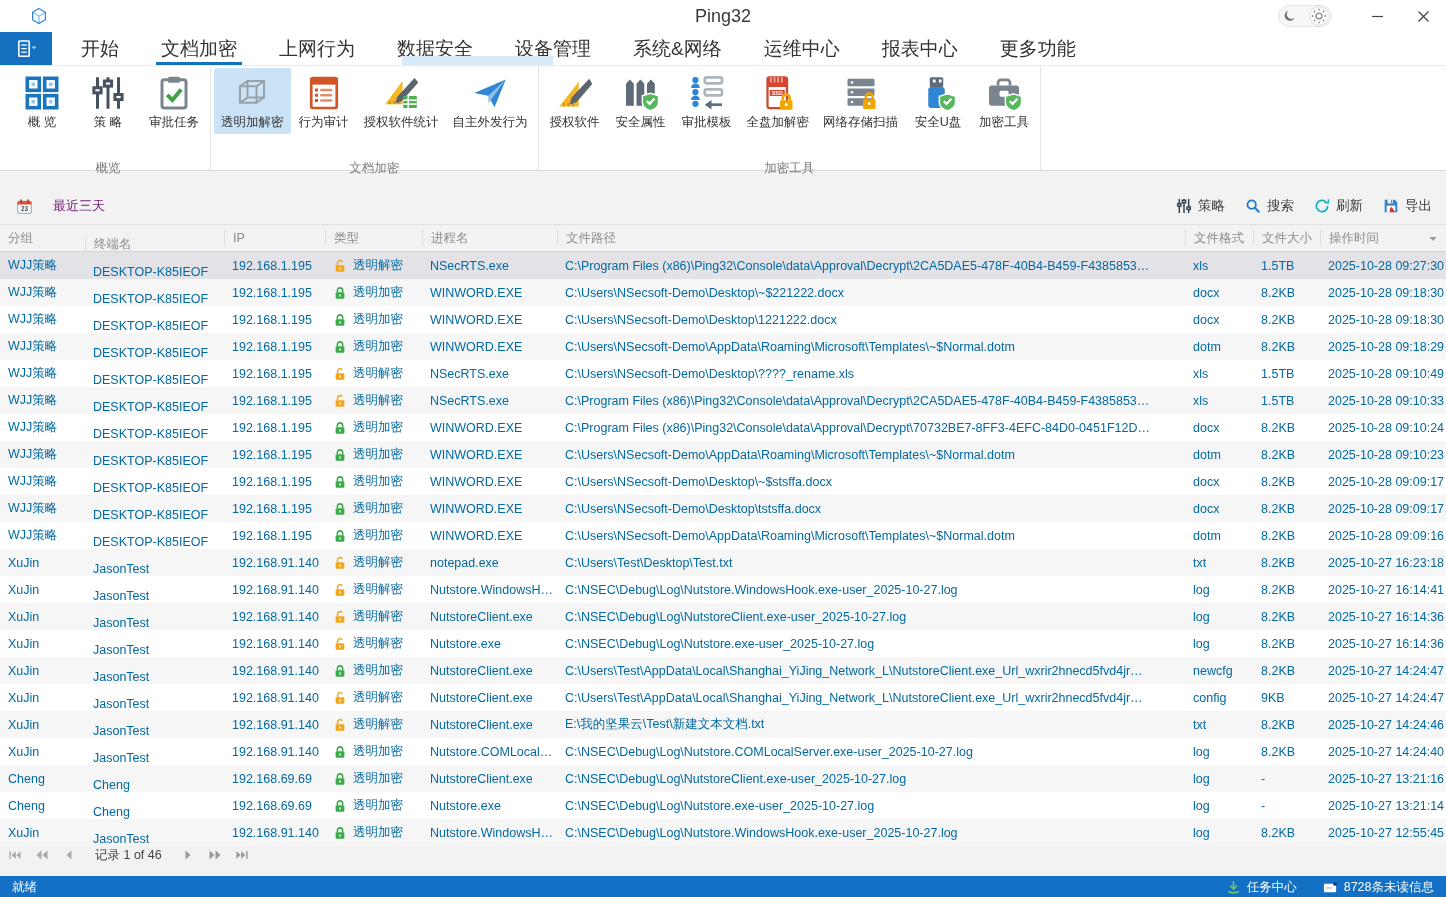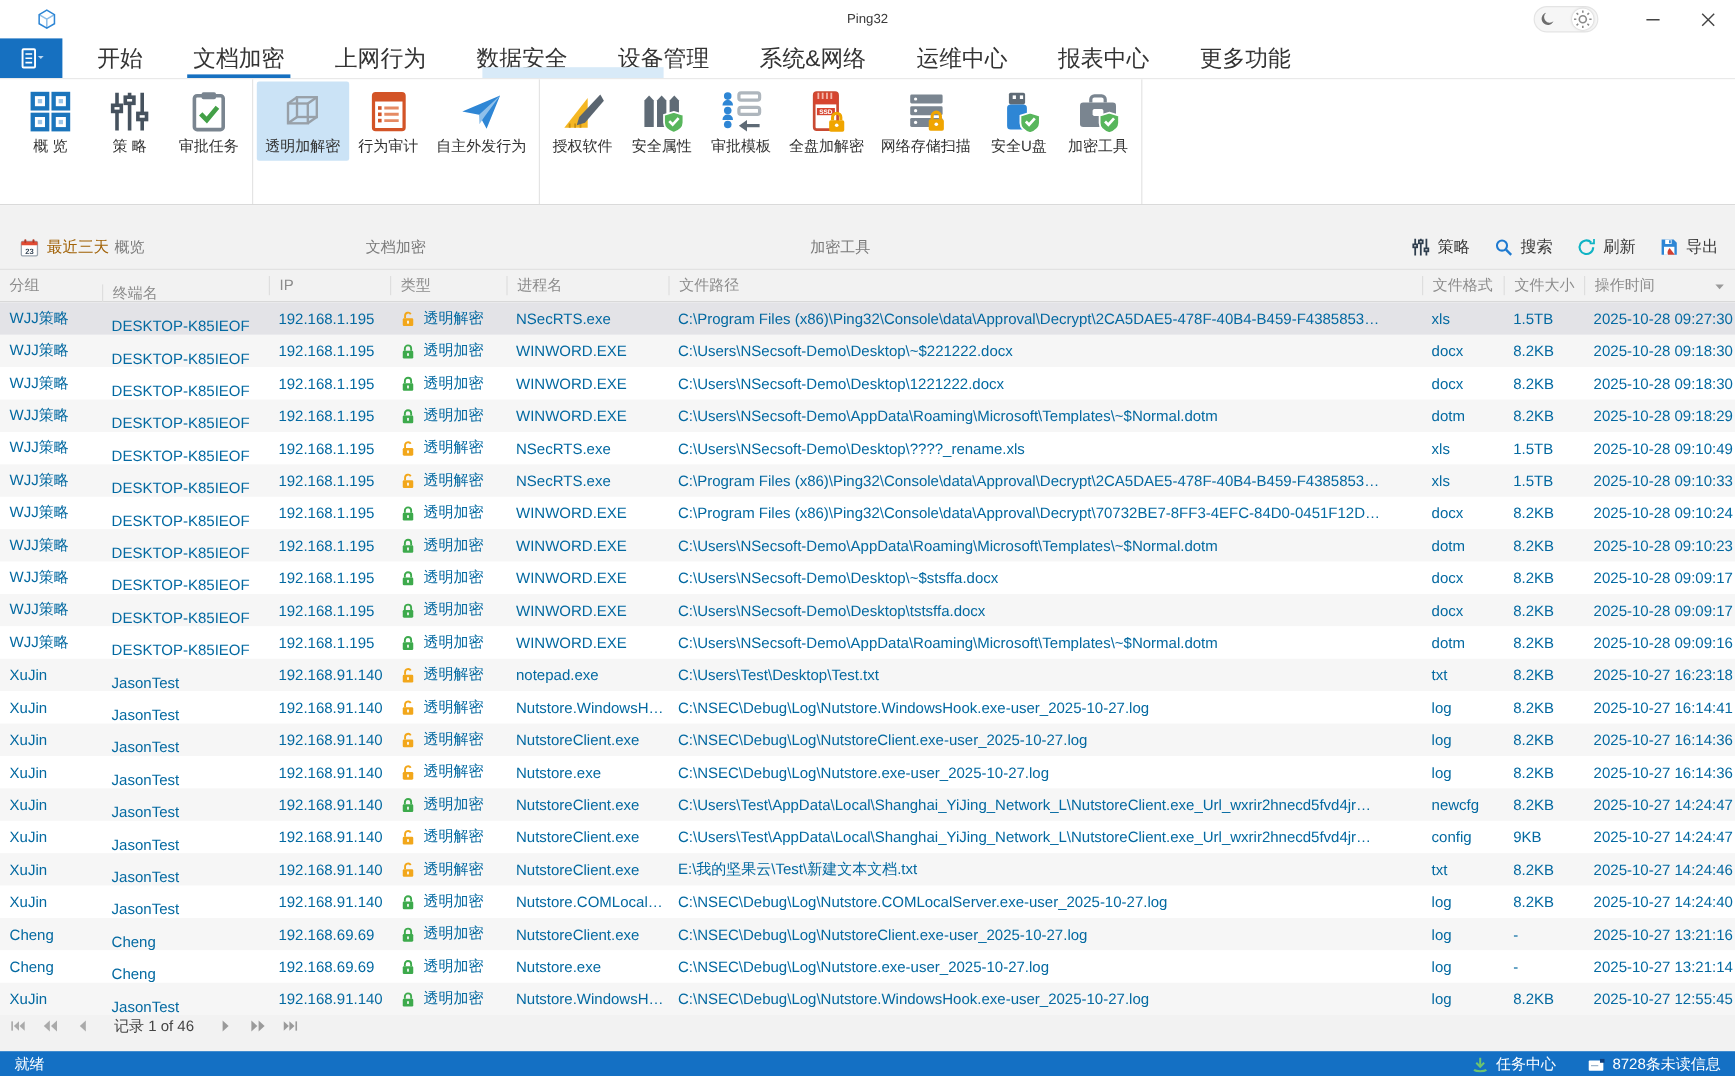--- a/index.html
+++ b/index.html
@@ -6,51 +6,51 @@
   body{
     width:1446px;height:897px;overflow:hidden;background:#fff;
     font-family:"Liberation Sans","DejaVu Sans",sans-serif;
     font-size:13px;color:#333;position:relative;
     -webkit-font-smoothing:antialiased;
   }
   
   .titlebar{height:32px;display:flex;align-items:center;position:relative;background:#fff;}
   .logo{position:absolute;left:30px;top:7px;width:18px;height:18px;}
   .logo svg{width:100%;height:100%;}
-  .win-title{flex:1;text-align:center;font-size:11px;color:#3a3a3a;}
+  .win-title{flex:1;text-align:center;font-size:18px;color:#3a3a3a;}
   .win-controls{position:absolute;right:0;top:0;height:32px;display:flex;align-items:center;}
   .theme-toggle{width:54px;height:22px;border:1px solid #e4e4e4;border-radius:12px;background:#f6f6f6;
     display:flex;align-items:center;justify-content:space-between;padding:0 3px;box-sizing:border-box;margin-right:22px;cursor:pointer;}
   .tgl-moon{width:16px;height:16px;display:flex;align-items:center;justify-content:center;}
   .tgl-sun{width:18px;height:18px;border-radius:50%;background:#fff;box-shadow:0 0 2px rgba(0,0,0,.25);
     display:flex;align-items:center;justify-content:center;}
   .cap-btn{width:46px;height:32px;display:flex;align-items:center;justify-content:center;cursor:pointer;}
   .cap-btn svg{width:13px;height:13px;}
   
   .menubar{height:33px;display:flex;align-items:stretch;border-bottom:1px solid #e9e9e9;background:#fff;position:relative;}
   .app-btn{width:52px;background:#1670c0;display:flex;align-items:center;justify-content:center;cursor:pointer;}
   .menu-tabs{display:flex;margin-left:8px;}
   .menu-tab{padding:0 21px;display:flex;align-items:center;font-size:19px;color:#333;position:relative;cursor:pointer;white-space:nowrap;}
   .menu-tab.active::after{content:"";position:absolute;left:16px;right:16px;bottom:0;height:3px;background:#1670c0;}
   .ctx-highlight{position:absolute;left:402px;top:24px;width:151px;height:9px;background:#d8eaf8;}
   
   .ribbon{height:105px;display:flex;align-items:stretch;background:#fff;border-bottom:1px solid #dadada;padding-left:6px;box-sizing:border-box;}
-  .ribbon-group{display:flex;flex-direction:column;padding:0 3px;border-right:1px solid #e4e4e4;gap:38px;}
+  .ribbon-group{display:flex;flex-direction:column;padding:0 3px;border-right:1px solid #e4e4e4;}
   .ribbon-buttons{flex:1;display:flex;align-items:flex-start;padding-top:2px;}
   .ribbon-btn{display:flex;flex-direction:column;align-items:center;justify-content:flex-start;
     padding:7px 7px 5px;min-width:52px;cursor:pointer;border-radius:2px;}
   .ribbon-btn.selected{background:#cbe3f6;}
   .ricon{width:36px;height:36px;display:block;margin-bottom:5px;}
   .ricon svg{width:100%;height:100%;}
   .rlabel{font-size:12.5px;color:#333;white-space:nowrap;line-height:1;}
   .group-label{text-align:center;font-size:12.5px;color:#7a7a7a;padding:3px 0 6px;margin-top:23px;}
   
   .content{background:#f2f2f2;display:flex;flex-direction:column;height:705px;}
   .filter-bar{display:flex;align-items:center;justify-content:space-between;padding:26px 14px 9px 16px;}
-  .date-chip{display:flex;align-items:center;gap:6px;cursor:pointer;color:#a16207;font-size:13px;}
+  .date-chip{display:flex;align-items:center;gap:20px;cursor:pointer;color:#701a75;font-size:13px;}
   .date-chip .icn{width:17px;height:17px;}
   .fb-actions{display:flex;align-items:center;gap:20px;}
   .fb-action{display:flex;align-items:center;gap:6px;cursor:pointer;color:#3c3c3c;font-size:13.5px;}
   .fb-icn{width:16px;height:16px;display:block;}
   .icn svg,.fb-icn svg{width:100%;height:100%;display:block;}
   
   .table-header{display:flex;height:26px;align-items:center;border-top:1px solid #e2e2e2;border-bottom:1px solid #d2d2d2;color:#8c8c8c;font-size:12.5px;}
   .th{display:flex;align-items:center;height:16px;padding-left:8px;box-sizing:border-box;white-space:nowrap;overflow:hidden;cursor:pointer;}
   .th + .th{border-left:1px solid #dedede;}
   .th:last-child{justify-content:space-between;padding-right:8px;}
@@ -212,20 +212,38 @@
               <g fill="#d35427">
                 <rect x="6" y="9" width="2" height="2"></rect>
                 <rect x="6" y="12.5" width="2" height="2"></rect>
                 <rect x="6" y="16" width="2" height="2"></rect>
               </g>
             </svg></span>
           <span class="rlabel">行为审计</span>
         </div>
         <div class="ribbon-btn">
           <span class="ricon"><svg viewBox="0 0 24 24">
+              <path d="M1.5 19.5 L13 4 V19.5 Z" fill="#f5b723"></path>
+              <g stroke="#c98f12" stroke-width="1">
+                <line x1="4.5" y1="19.5" x2="4.5" y2="17.3"></line>
+                <line x1="7.5" y1="19.5" x2="7.5" y2="17.3"></line>
+                <line x1="10.5" y1="19.5" x2="10.5" y2="17.3"></line>
+              </g>
+              <path d="M21 2 L9.5 14.5 l-1.3 4.3 4.3-1.3 L23.5 5 Z" fill="#5a6570"></path>
+              <rect x="13.5" y="14" width="9" height="8" fill="#4caf50"></rect>
+              <g stroke="#fff" stroke-width="1">
+                <line x1="13.5" y1="16.8" x2="22.5" y2="16.8"></line>
+                <line x1="13.5" y1="19.4" x2="22.5" y2="19.4"></line>
+                <line x1="16.8" y1="14" x2="16.8" y2="22"></line>
+              </g>
+            </svg></span>
+          <span class="rlabel">授权软件统计</span>
+        </div>
+        <div class="ribbon-btn">
+          <span class="ricon"><svg viewBox="0 0 24 24">
               <path d="M1.5 12 L22.5 3 L15 21.5 L10.8 13.8 Z" fill="#2e86d5"></path>
               <path d="M22.5 3 L10.8 13.8 L11 19 L13.6 15.2 Z" fill="#8fc0ea"></path>
             </svg></span>
           <span class="rlabel">自主外发行为</span>
         </div>
       </div>
       <div class="group-label">文档加密</div>
     </div>
     <div class="ribbon-group">
       <div class="ribbon-buttons">

